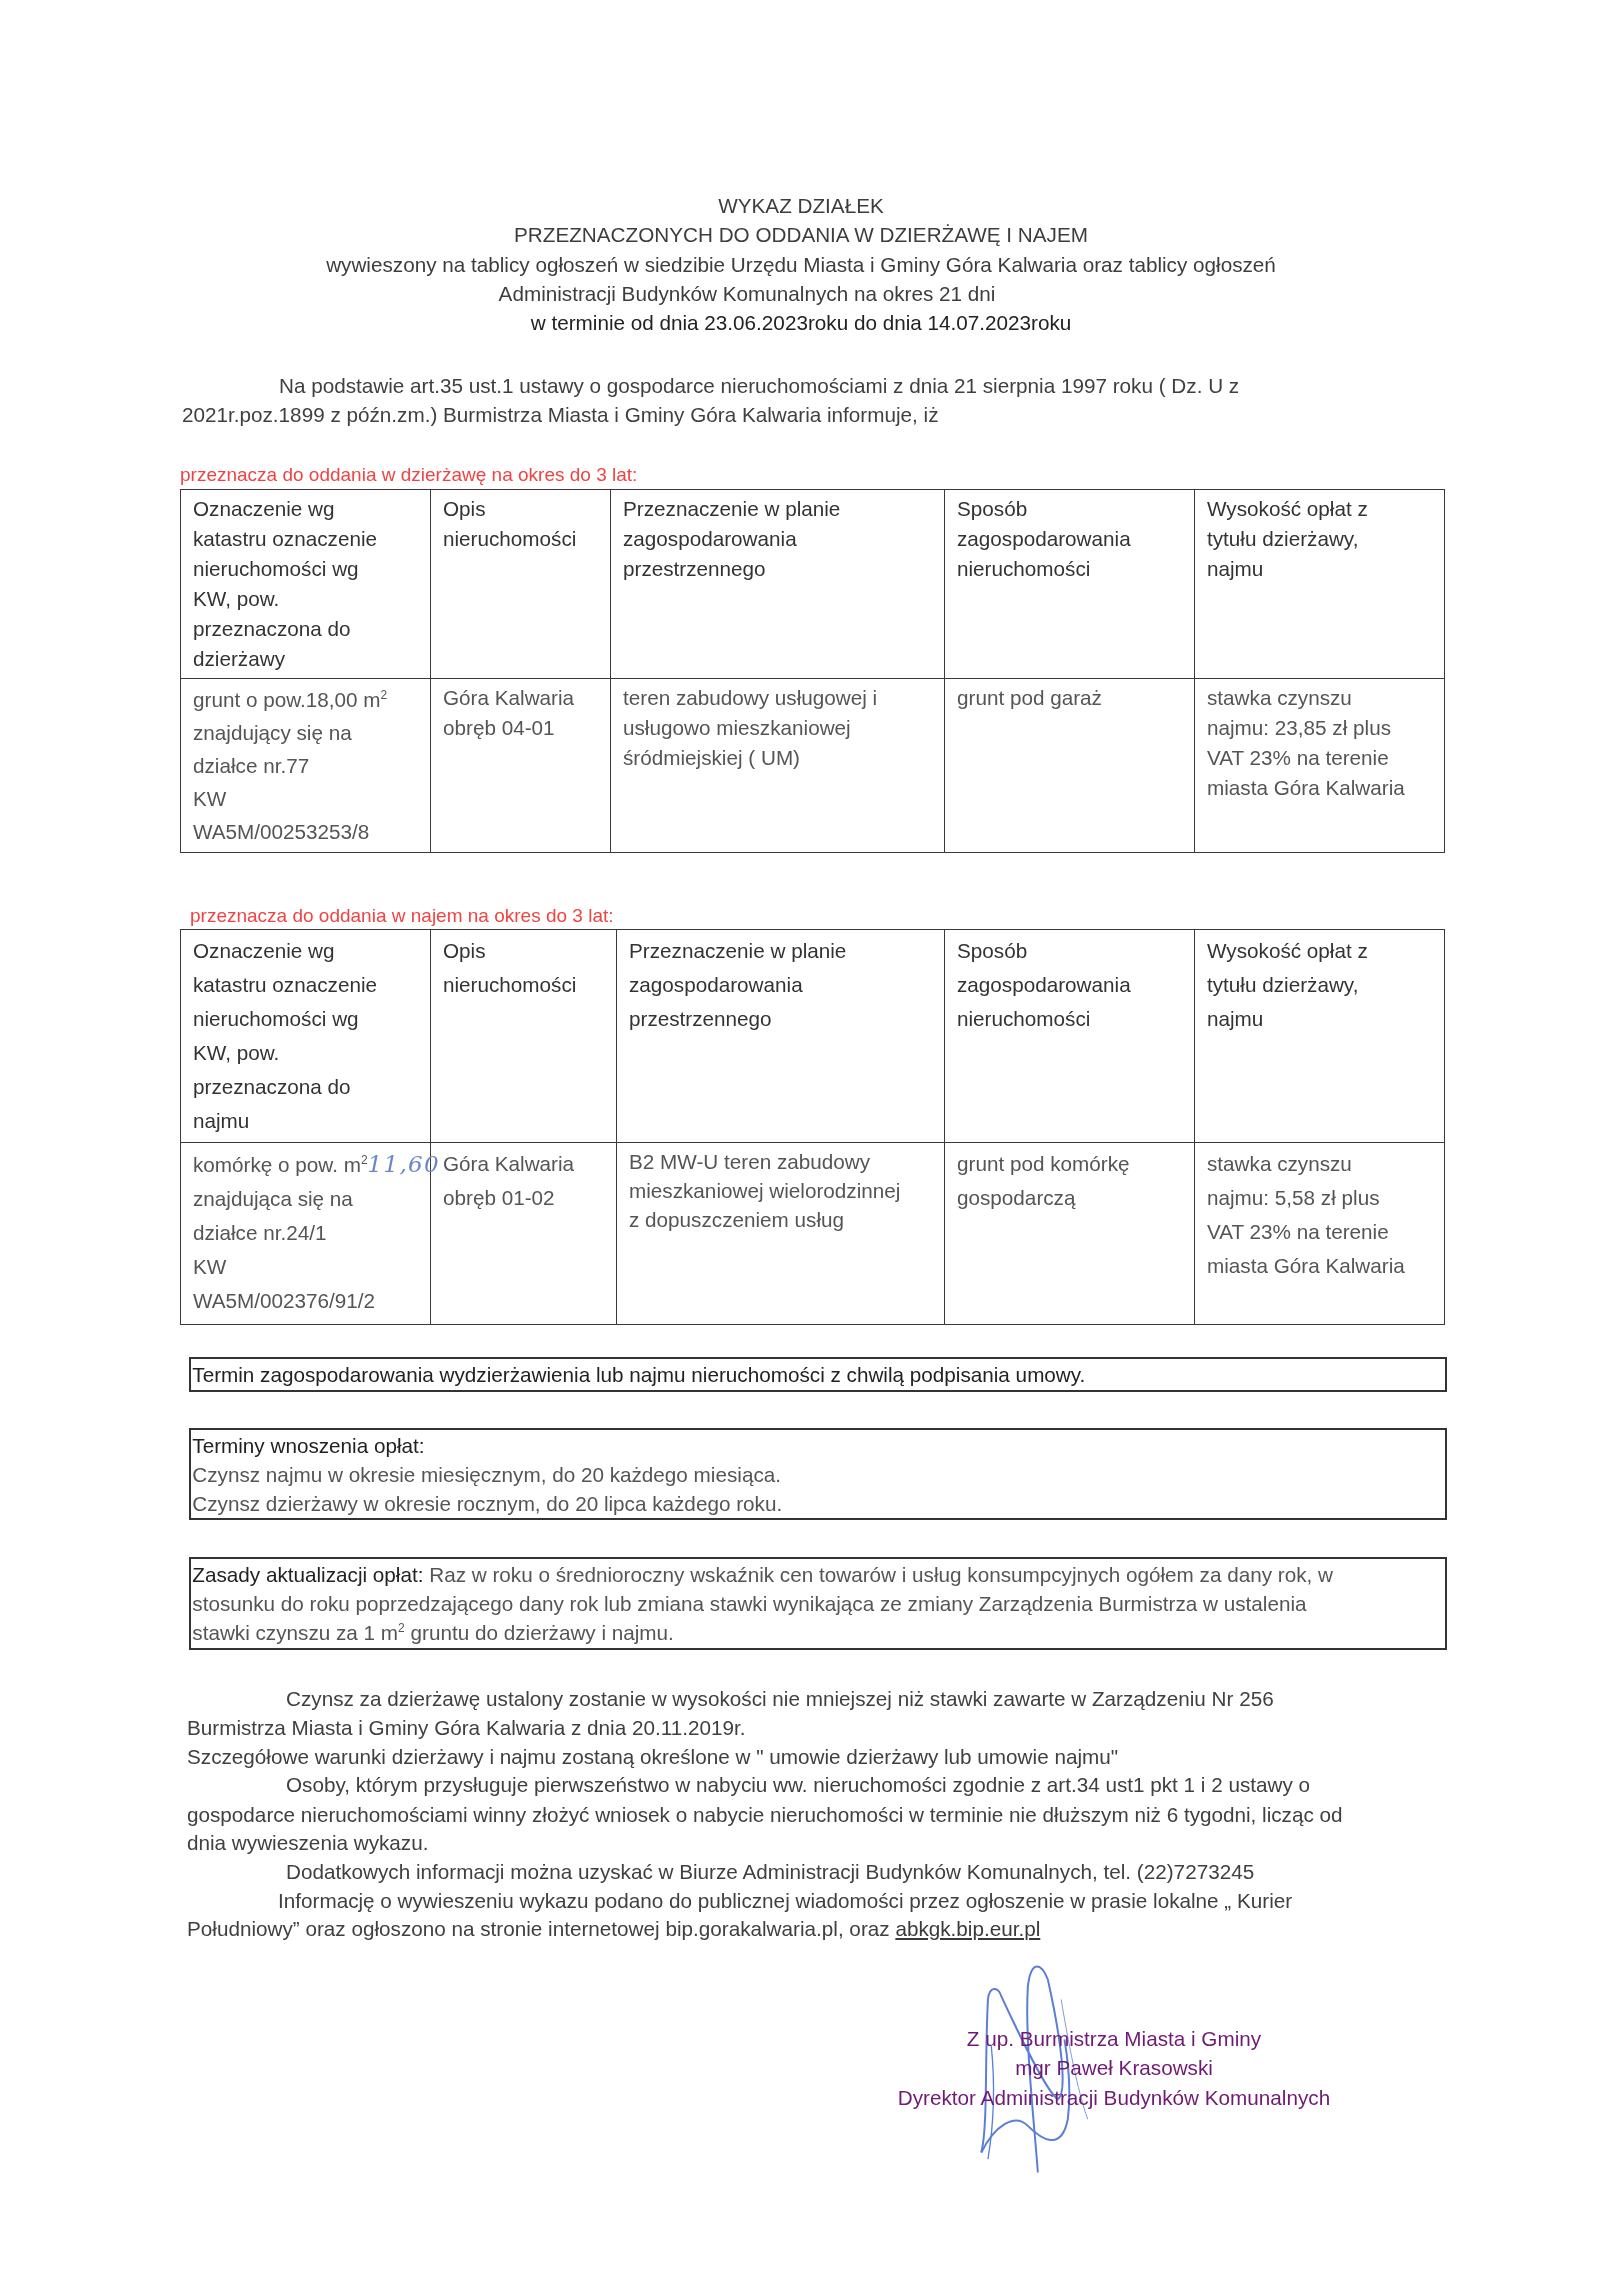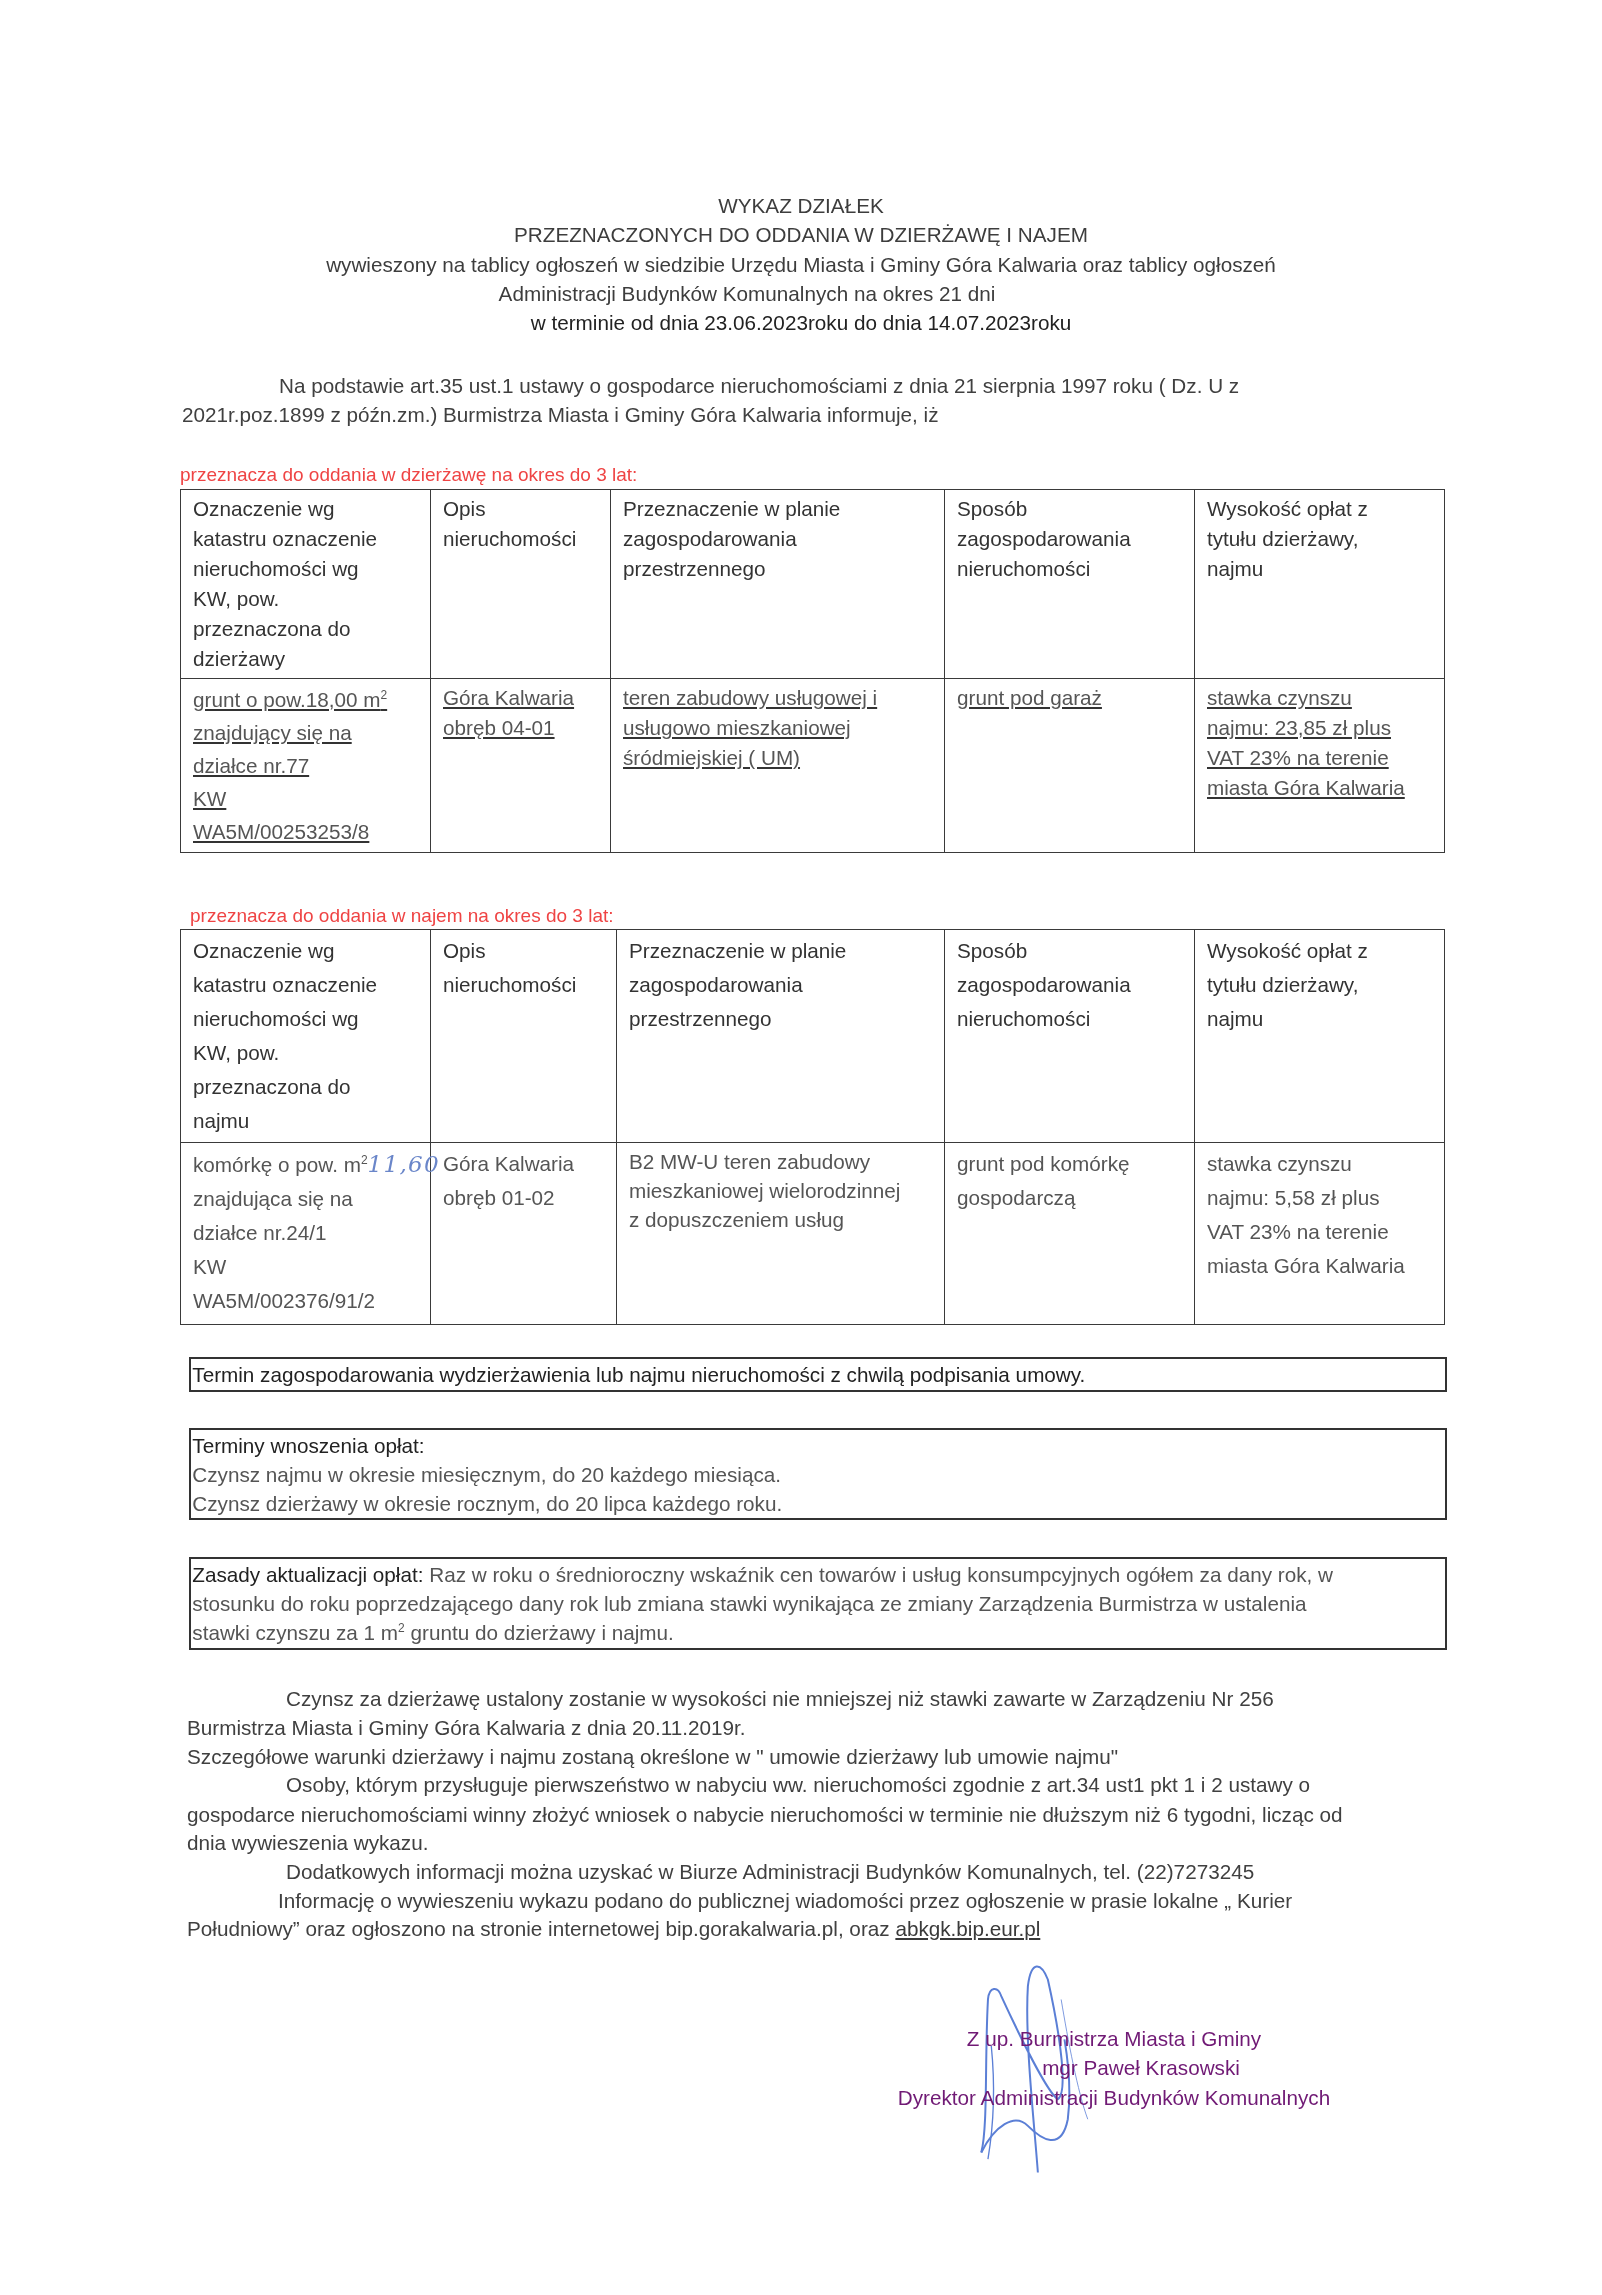--- a/index.html
+++ b/index.html
@@ -86,21 +86,21 @@
       <span class="line">Sposób</span>
           <span class="line">zagospodarowania</span>
           <span class="line">nieruchomości</span>
     </td>
     <td>
       <span class="line">Wysokość opłat z</span>
           <span class="line">tytułu dzierżawy,</span>
           <span class="line">najmu</span>
     </td>
   </tr>
-  <tr class="" style="height:167px;text-decoration:underline;">
+  <tr class="" style="height:167px;">
     <td class="body" style="line-height:33px;">
       <span class="line"><span>grunt o pow.18,00 m</span><sup>2</sup></span>
       <span class="line">znajdujący się na</span>
       <span class="line">działce nr.77</span>
       <span class="line">KW</span>
       <span class="line">WA5M/00253253/8</span>
     </td>
     <td class="body">
       <span class="line">Góra Kalwaria</span>
           <span class="line">obręb 04-01</span>
@@ -221,15 +221,15 @@
   <span>Południowy”  oraz ogłoszono na stronie internetowej bip.gorakalwaria.pl, oraz </span><span class="link">abkgk.bip.eur.pl</span>
 </div>
 
 <svg class="signature" viewBox="0 0 260 320">
   <path d="M20 290 C 30 250, 25 150, 30 60 C 32 40, 45 40, 50 55 C 80 120, 120 200, 135 210 C 150 200, 140 120, 120 30 C 110 5, 95 0, 90 40 C 85 120, 100 250, 105 320" fill="none" stroke="#5b7fd6" stroke-width="3"></path>
   <path d="M20 290 C 40 250, 70 230, 90 250 C 110 270, 140 290, 150 240 C 155 200, 150 150, 145 120" fill="none" stroke="#5b7fd6" stroke-width="3"></path>
   <path d="M35 130 C 40 180, 40 240, 30 300" fill="none" stroke="#5b7fd6" stroke-width="2"></path>
   <path d="M140 60 C 150 120, 165 200, 180 240" fill="none" stroke="#7f9be0" stroke-width="1.5"></path>
 </svg>
 <div class="abs sig-block" style="left:847px;top:2024px;width:534px;">Z up. Burmistrza Miasta i Gminy</div>
-<div class="abs sig-block" style="left:874px;top:2053px;width:534px;">mgr Paweł Krasowski</div>
+<div class="abs sig-block" style="left:847px;top:2053px;width:534px;">mgr Paweł Krasowski</div>
 <div class="abs sig-block" style="left:847px;top:2083px;width:534px;">Dyrektor Administracji Budynków Komunalnych</div>
 
 
 </body></html>

